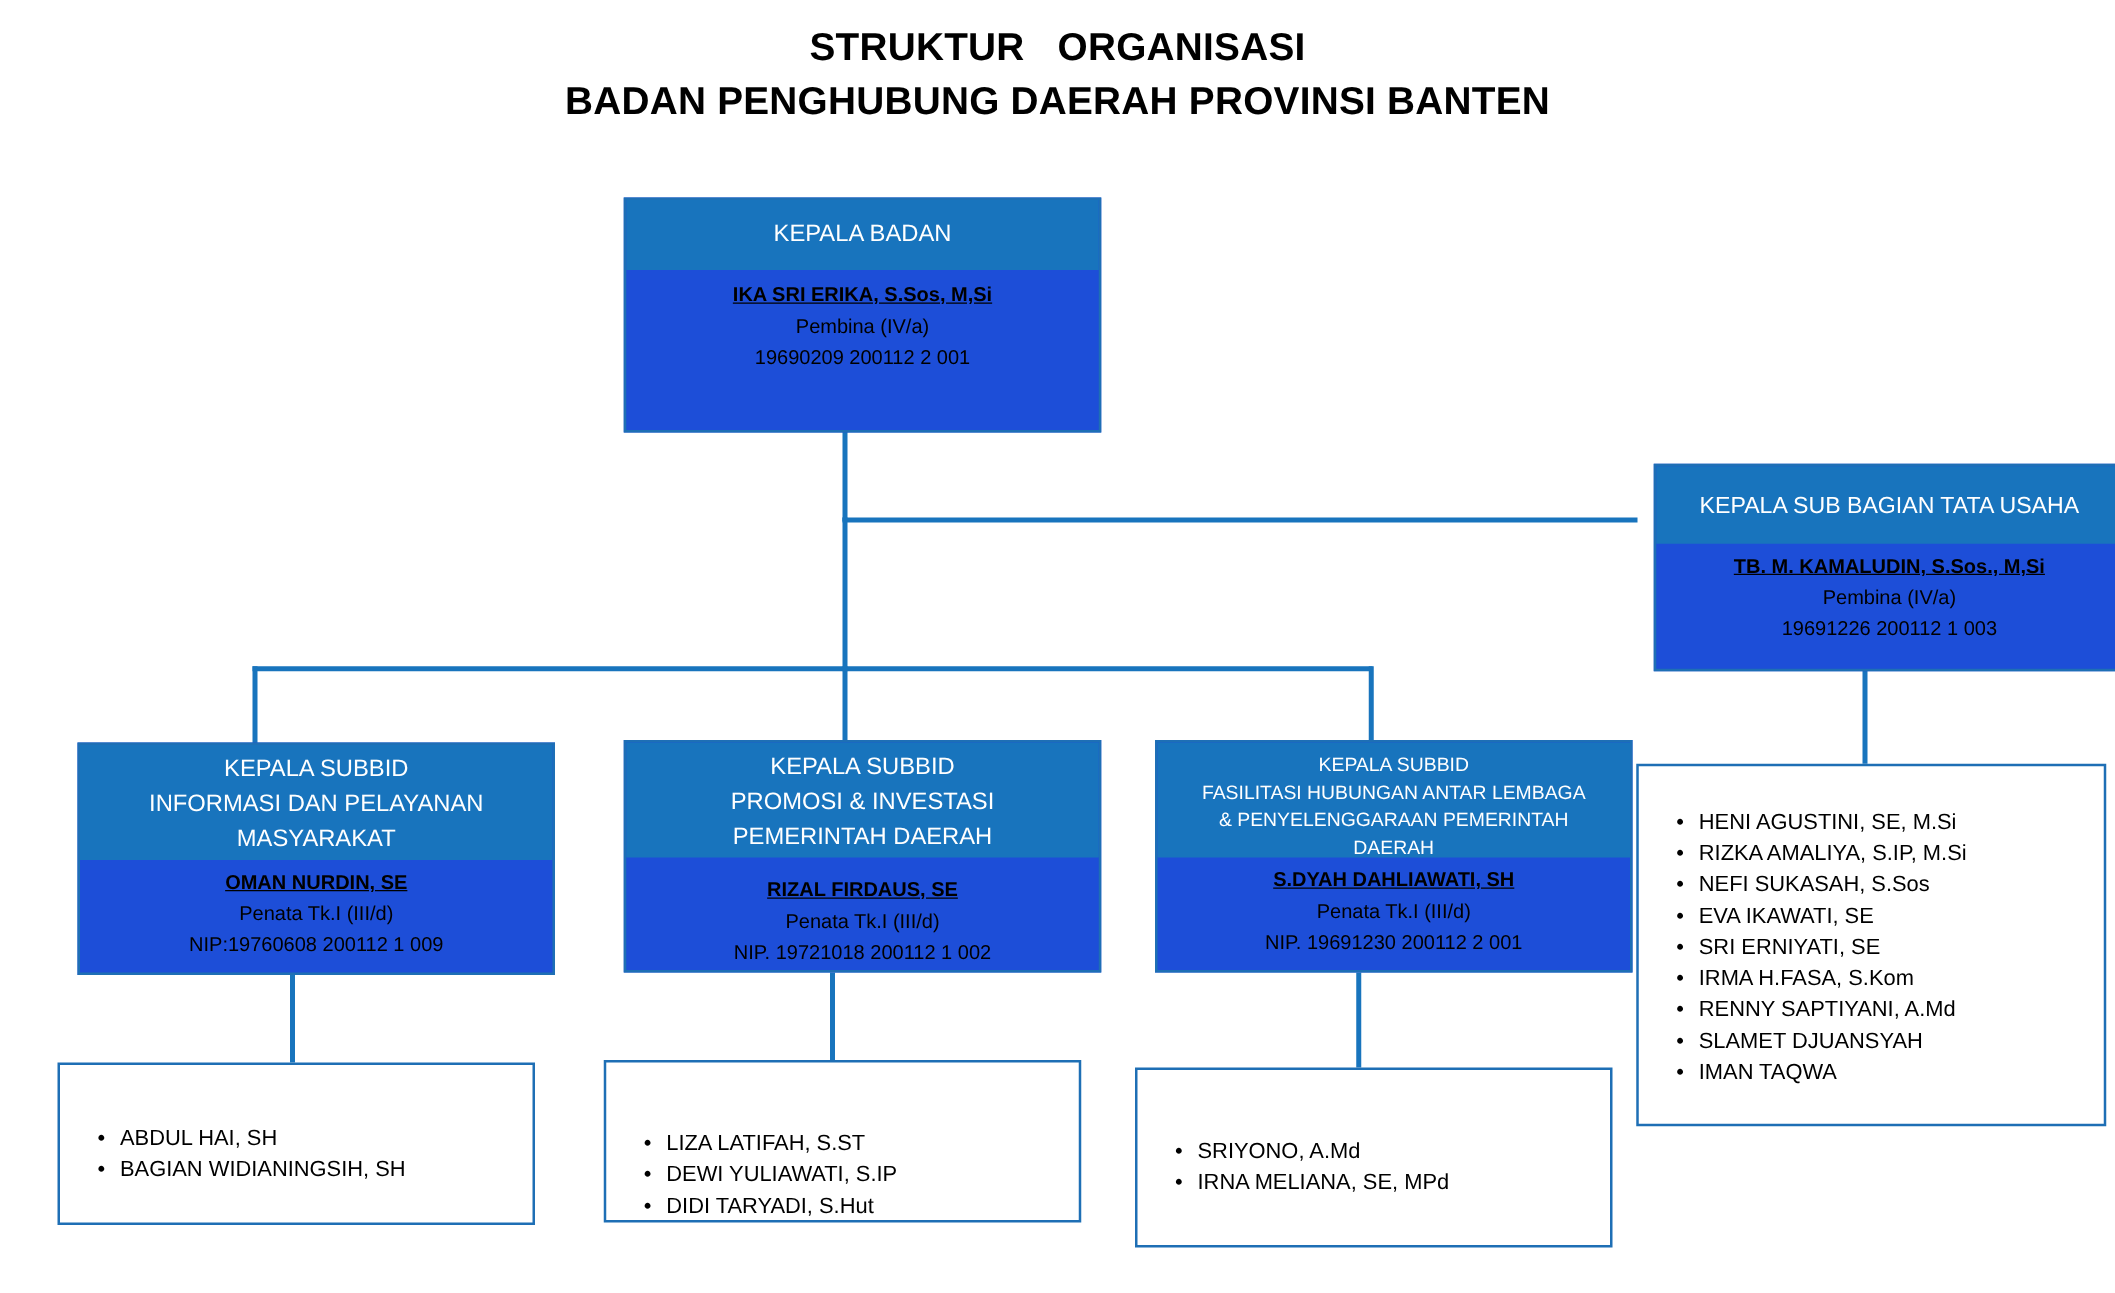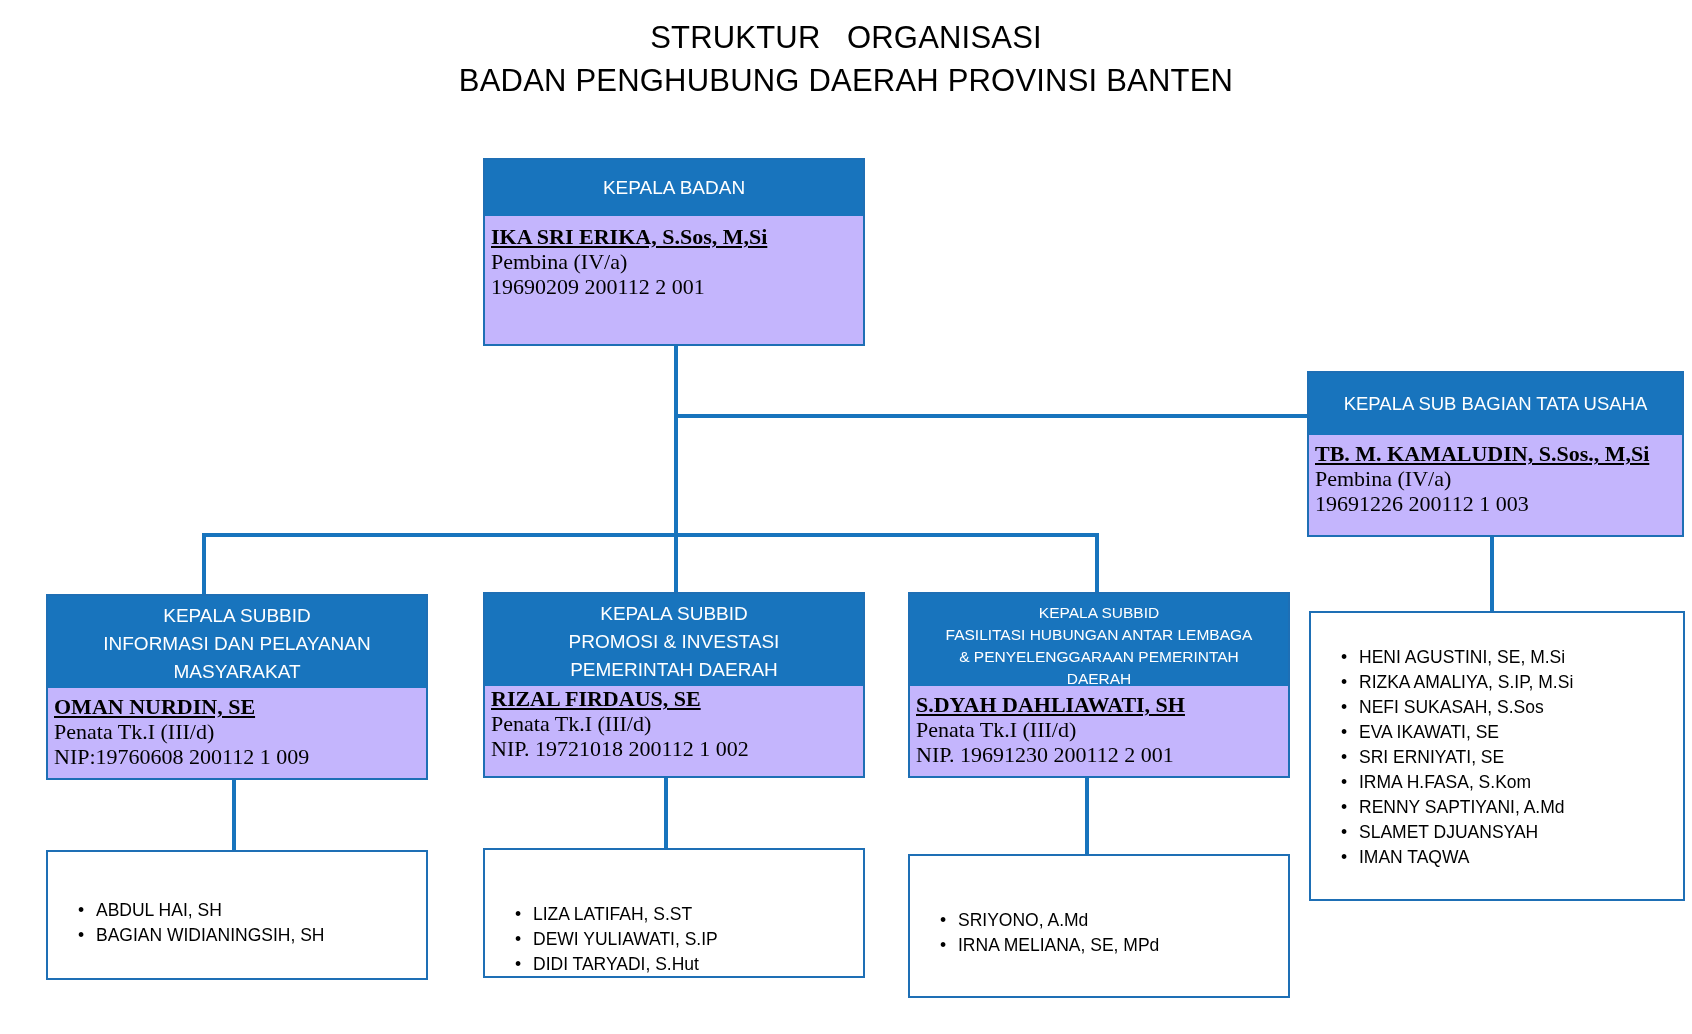--- a/index.html
+++ b/index.html
@@ -23,60 +23,60 @@
   .title-block {
     position: absolute;
     left: 0;
     top: 16px;
     width: 1692px;
     text-align: center;
   }
   .title-line {
     font-size: 31px;
     line-height: 43px;
-    font-weight: 400;
+    font-weight: 700;
     letter-spacing: 0.2px;
     white-space: pre;
   }
 
   
   .line {
     position: absolute;
     background: #1874BD;
   }
 
   
   .box {
     position: absolute;
     box-sizing: border-box;
-    background: #c4b5fd;
+    background: #1d4ed8;
     border: 2px solid #1E6FB5;
+    margin-left: 16px;
   }
   .box-header {
     background: #1874BD;
     color: #ffffff;
     box-sizing: border-box;
     text-align: center;
     font-size: 19px;
     line-height: 28px;
     padding: 6px 6px 7px 6px;
     white-space: pre-line;
   }
   .box-header.small {
     font-size: 15.5px;
     line-height: 22px;
     padding: 8px 6px 9px 6px;
   }
   .box-body {
     box-sizing: border-box;
-    text-align: left;
+    text-align: center;
     padding: 8px 6px 10px 6px;
-    font-size: 22px;
+    font-size: 16px;
     line-height: 25px;
-    font-family: Liberation Serif, serif;
   }
   .person-name {
     font-weight: bold;
     text-decoration: underline;
     display: block;
   }
   .person-rank, .person-nip {
     display: block;
     font-weight: 400;
   }
@@ -165,21 +165,21 @@
       <span class="person-name">OMAN NURDIN, SE</span>
       <span class="person-rank">Penata Tk.I (III/d)</span>
       <span class="person-nip">NIP:19760608 200112 1 009</span>
     </div>
   </div>
 
   <div class="box" style="left:483px; top:592px; width:382px; height:186px;">
     <div class="box-header" style="height:92px;">KEPALA SUBBID
 PROMOSI &amp; INVESTASI
 PEMERINTAH DAERAH</div>
-    <div class="box-body" style="padding-top:0;">
+    <div class="box-body" style="padding-top:14px;">
       <span class="person-name">RIZAL FIRDAUS, SE</span>
       <span class="person-rank">Penata Tk.I (III/d)</span>
       <span class="person-nip">NIP. 19721018 200112 1 002</span>
     </div>
   </div>
 
   <div class="box" style="left:908px; top:592px; width:382px; height:186px;">
     <div class="box-header small" style="height:92px;">KEPALA SUBBID
 FASILITASI HUBUNGAN ANTAR LEMBAGA
 &amp; PENYELENGGARAAN PEMERINTAH

